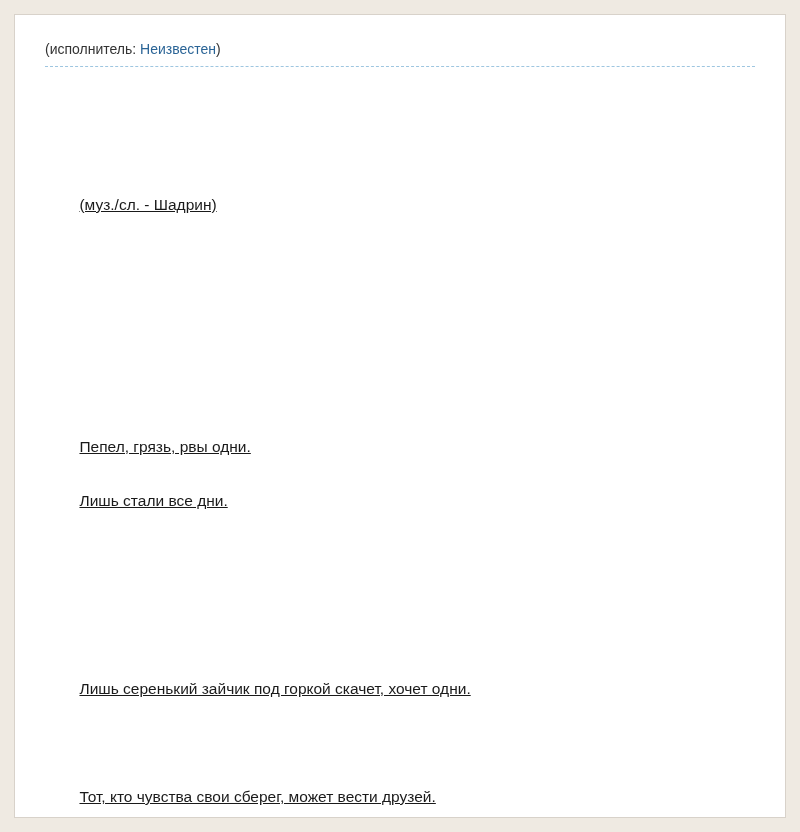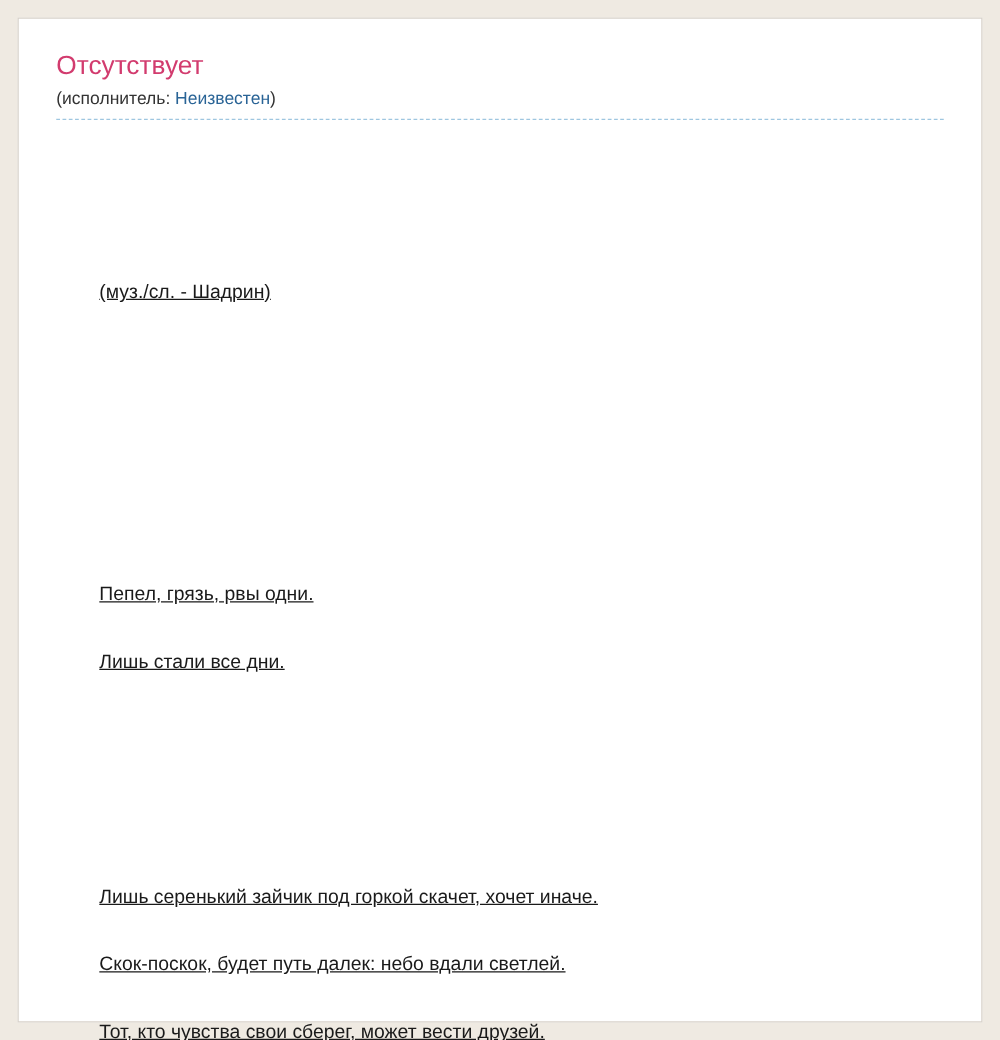--- a/index.html
+++ b/index.html
@@ -60,41 +60,40 @@
     white-space: pre;
     text-decoration: underline;
   }
 </style>
 </head>
 <body>
 
 <div class="page-frame">
   <div class="content">
 
-    <h1 class="song-title">Отсутствует</h1>
 
     <div class="performer-line">
       <span>(исполнитель: </span><a class="performer-link" href="#">Неизвестен</a><span>)</span>
     </div>
 
     <div class="lyrics">
 
       <p class="stanza">
         <span class="line">(муз./сл. - Шадрин)</span>
       </p>
 
       <p class="stanza">
         <br>
         <span class="line">Пепел, грязь, рвы одни.</span><br>
         <span class="line">Лишь стали все дни.</span>
       </p>
 
       <p class="stanza">
-        <span class="line">Лишь серенький зайчик под горкой скачет, хочет иначе.</span><br>
-        <span class="line">Скок-поскок, будет путь далек: небо вдали светлей.</span><br>
+        <span class="line">Лишь серенький зайчик под горкой скачет, хочет одни.</span><br>
+        <br>
         <span class="line">Тот, кто чувства свои сберег, может вести друзей.</span>
       </p>
 
       
 
       
 
       
 
       

